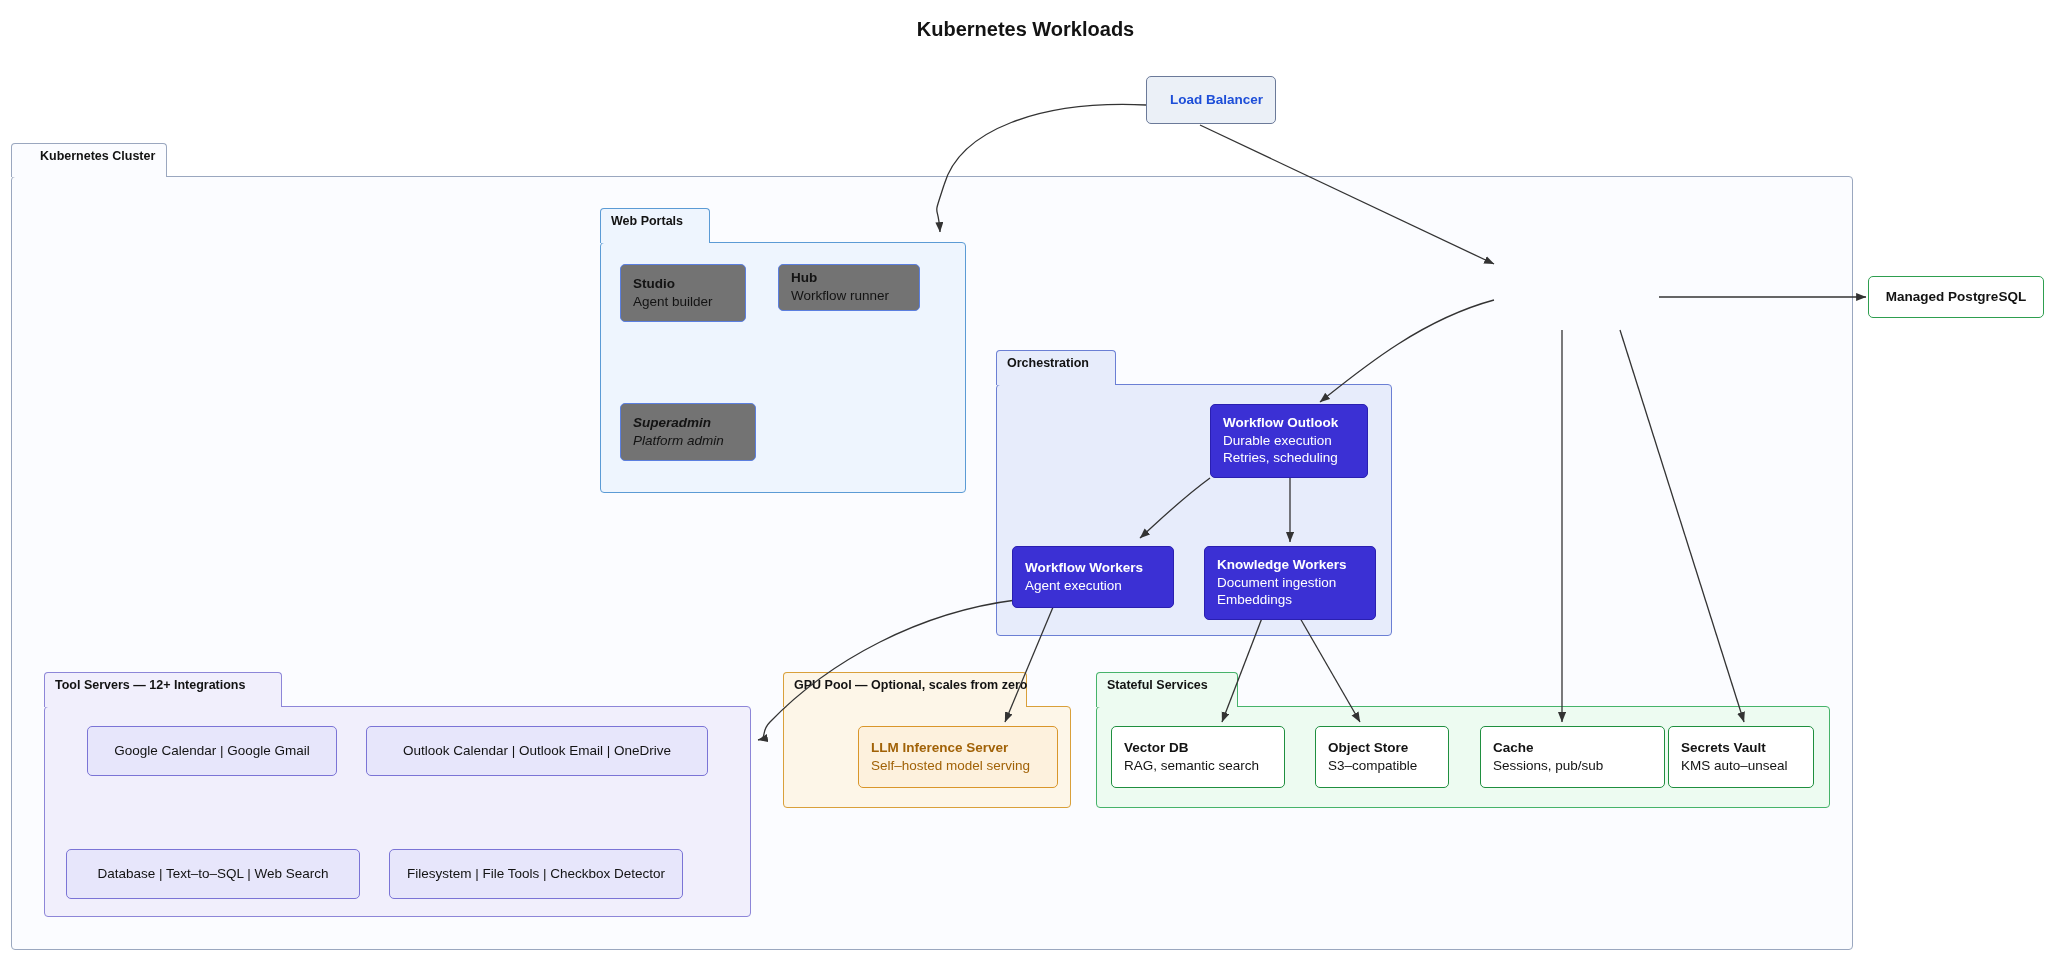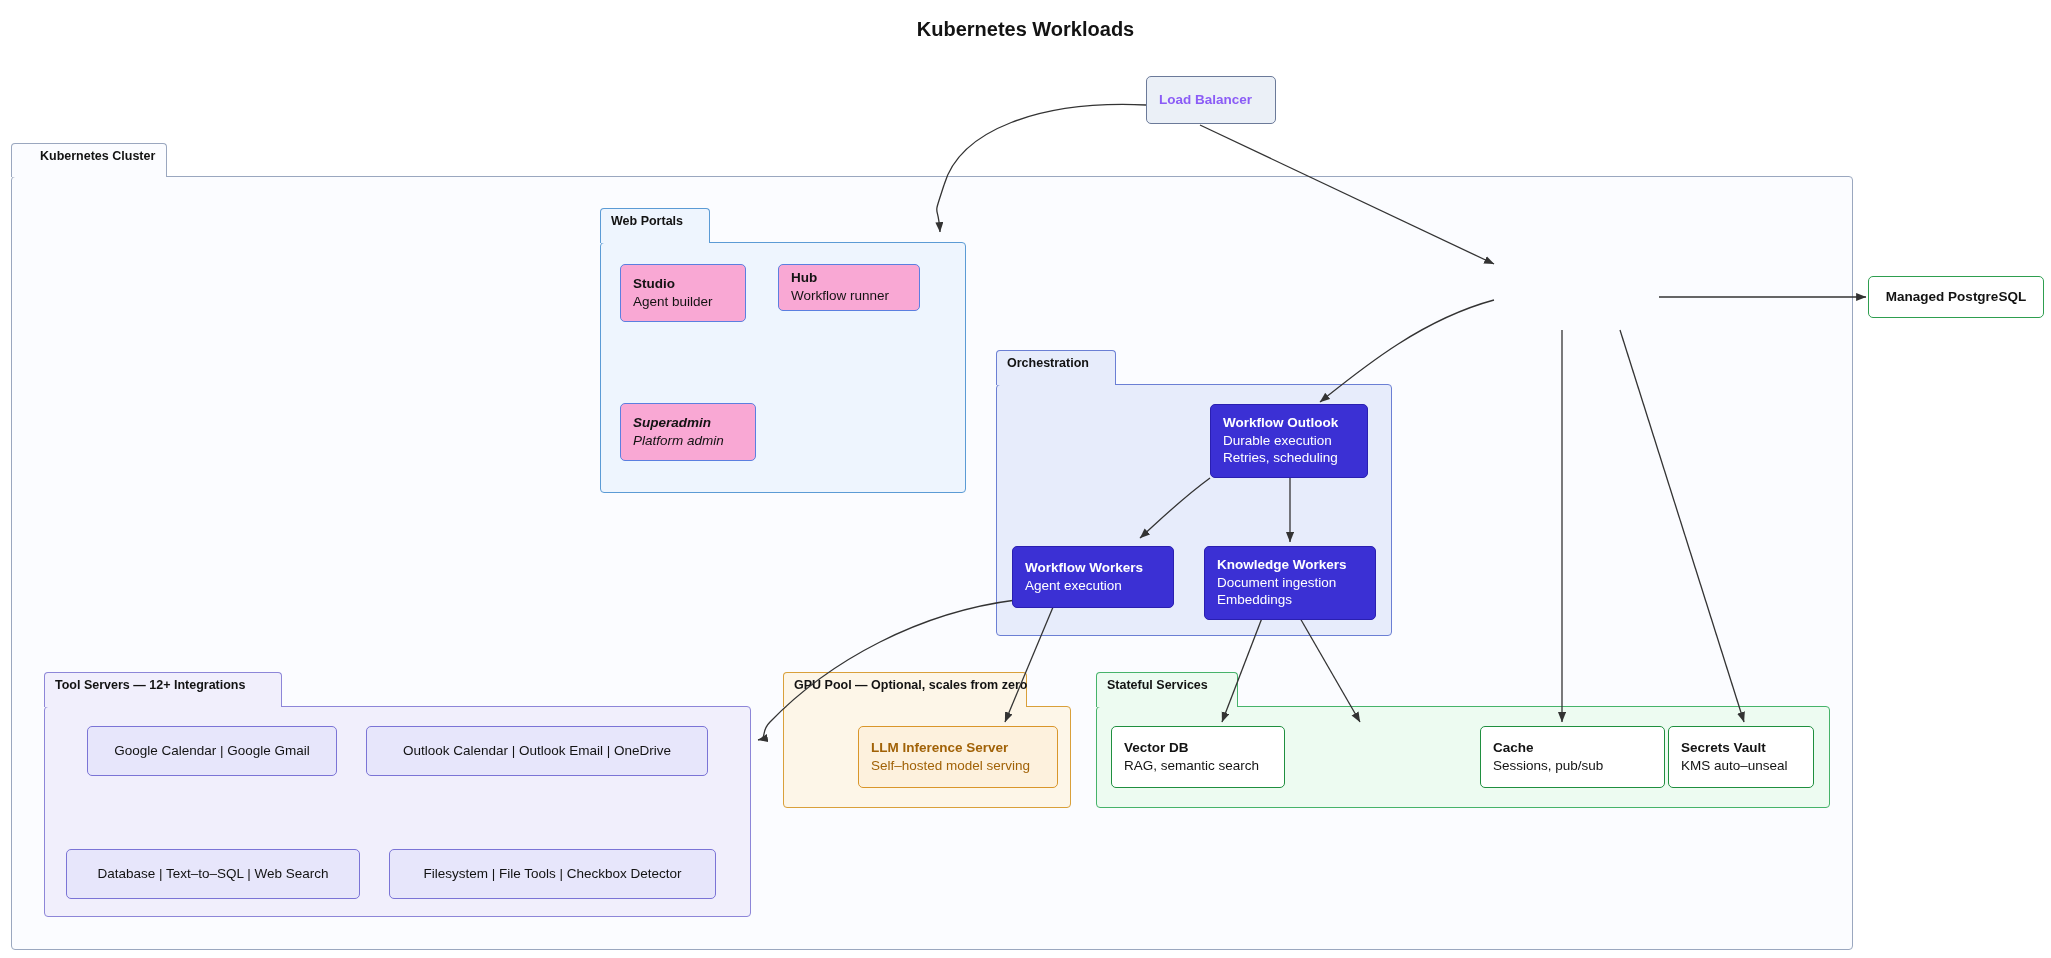--- a/index.html
+++ b/index.html
@@ -45,30 +45,30 @@
   }
   .node .n-sub {
     font-size: 13.5px;
     line-height: 1.3;
     white-space: nowrap;
   }
   
   .style-lb {
     background: #ebf0f7;
     border: 1.3px solid #6b7a99;
-    color: #8b5cf6;
-    align-items: flex-start;
+    color: #1d4ed8;
+    align-items: flex-end;
   }
   .style-purple {
     background: #3b30d4;
     border: 1.3px solid #2a1fb0;
     color: #ffffff;
   }
   .style-blue-light {
-    background: #f9a8d4;
+    background: #737373;
     border: 1.4px solid #5b7fe0;
     color: #131313;
   }
   .style-green {
     background: #ffffff;
     border: 1.4px solid #2e9e4f;
     color: #131313;
   }
   .style-green-strong {
     background: #ffffff;
@@ -275,37 +275,41 @@
   <div class="node style-amber" style="left:858px; top:726px; width:200px; height:62px;">
     <div class="n-title">LLM Inference Server</div>
     <div class="n-sub">Self–hosted model serving</div>
   </div>
 
   <div class="node style-green-strong" style="left:1111px; top:726px; width:174px; height:62px;">
     <div class="n-title">Vector DB</div>
     <div class="n-sub">RAG, semantic search</div>
   </div>
 
+  <div class="node style-green-strong" style="left:1315px; top:726px; width:134px; height:62px;">
+    <div class="n-title">Object Store</div>
+    <div class="n-sub">S3–compatible</div>
+  </div>
 
   <div class="node style-green-strong" style="left:1480px; top:726px; width:185px; height:62px;">
     <div class="n-title">Cache</div>
     <div class="n-sub">Sessions, pub/sub</div>
   </div>
 
   <div class="node style-green-strong" style="left:1668px; top:726px; width:146px; height:62px;">
     <div class="n-title">Secrets Vault</div>
     <div class="n-sub">KMS auto–unseal</div>
   </div>
 
   <div class="node style-lilac" style="left:87px; top:726px; width:250px; height:50px;">
     <div class="n-title">Google Calendar  |  Google Gmail</div>
   </div>
   <div class="node style-lilac" style="left:366px; top:726px; width:342px; height:50px;">
     <div class="n-title">Outlook Calendar  |  Outlook Email  |  OneDrive</div>
   </div>
   <div class="node style-lilac" style="left:66px; top:849px; width:294px; height:50px;">
     <div class="n-title">Database  |  Text–to–SQL  |  Web Search</div>
   </div>
-  <div class="node style-lilac" style="left:389px; top:849px; width:327px; height:50px;text-align:right;">
+  <div class="node style-lilac" style="left:389px; top:849px; width:294px; height:50px;text-align:right;">
     <div class="n-title">Filesystem  |  File Tools  |  Checkbox Detector</div>
   </div>
 
 </div>
 
 </body></html>

